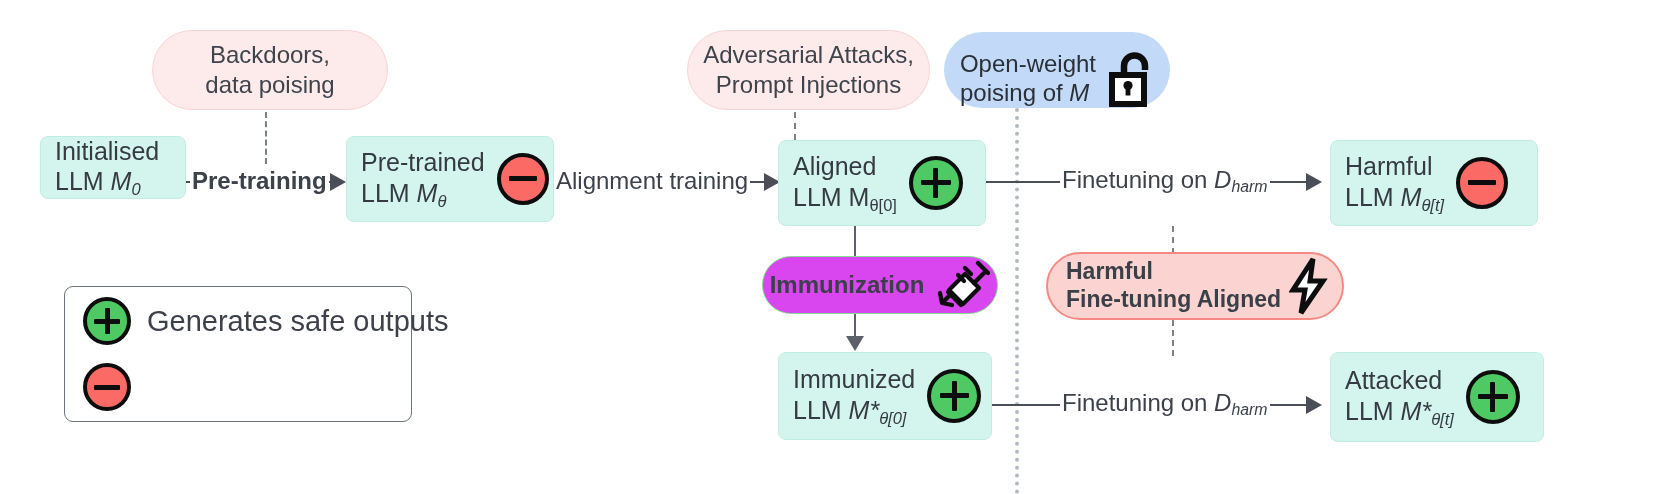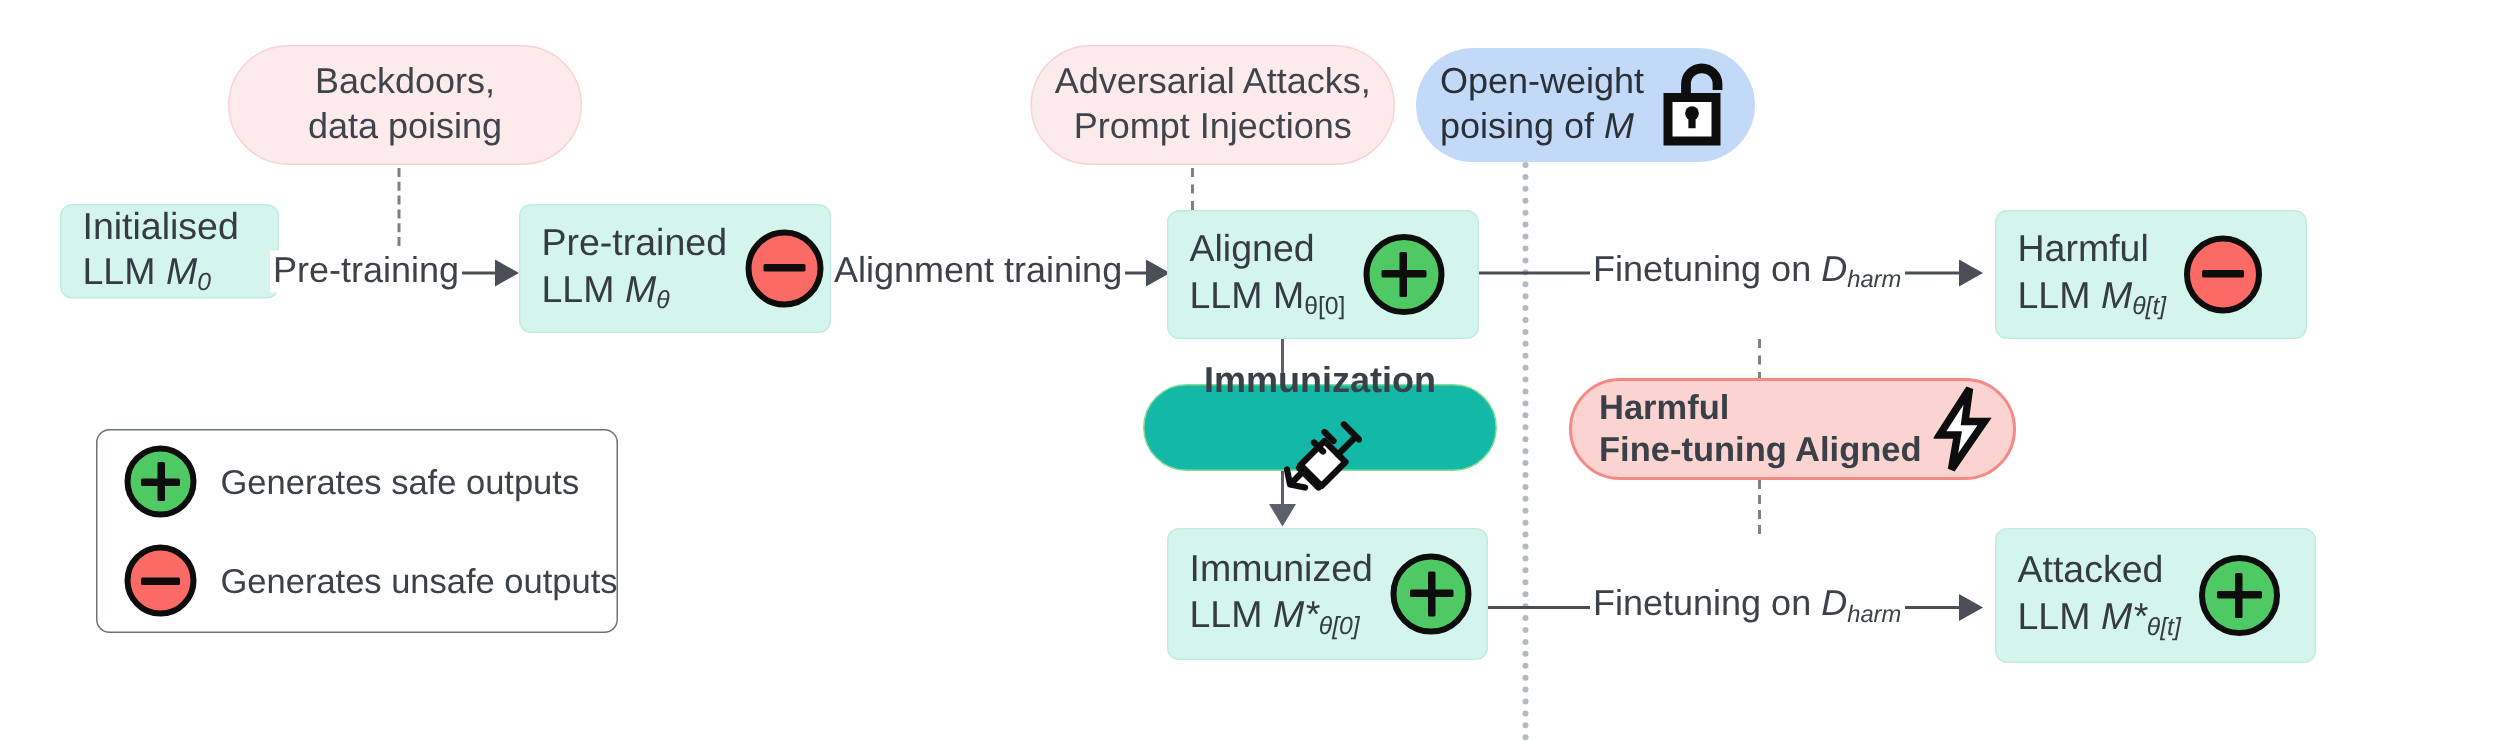--- a/index.html
+++ b/index.html
@@ -40,21 +40,21 @@
     display:flex;
     align-items:center;
     justify-content:center;
     text-align:center;
     font-size:24px;
     line-height:1.25;
     white-space:nowrap;
   }
   .pill-pinklight{background:#fdeaea;border:1.5px solid #f9d4d4;color:#3f444c;}
   .pill-blue{background:#c2daf7;color:#2b3038;border:none;}
-  .pill-green{background:#14b8a6;border:1.5px solid #86dc92;color:#3a4048;font-weight:bold;flex-direction:column;}
+  .pill-green{background:#d946ef;border:1.5px solid #86dc92;color:#3a4048;font-weight:bold;}
   .pill-pinkstrong{background:#fbd4d2;border:2px solid #f58a84;color:#3a4048;font-weight:bold;}
 
   
   .badge{
     border-radius:50%;
     border:4px solid #0d0d0d;
     box-sizing:border-box;
     position:relative;
     flex:none;
   }
@@ -99,21 +99,21 @@
     border:1.5px solid #6d737b;
     border-radius:9px;
     background:#ffffff;
     padding:14px 18px;
     display:flex;
     flex-direction:column;
     justify-content:center;
     gap:18px;
   }
   .legend .item{display:flex;align-items:center;gap:16px;}
-  .legend .item .lbl{font-size:23px;color:#3c414a;white-space:nowrap;}
+  .legend .item .lbl{font-size:29px;color:#3c414a;white-space:nowrap;}
 
   
   .it{font-style:italic;}
   .sub{font-size:0.66em;vertical-align:-0.28em;}
   .sub.it{font-style:italic;}
 </style>
 </head>
 <body>
 
 <div id="canvas">
@@ -125,21 +125,21 @@
     <span>data poising</span>
   </div>
   <div class="abs dash-v" style="left:265px;top:112px;height:52px;"></div>
 
   <div class="abs pill pill-pinklight" style="left:687px;top:30px;width:243px;height:80px;flex-direction:column;">
     <span>Adversarial Attacks,</span>
     <span>Prompt Injections</span>
   </div>
   <div class="abs dash-v" style="left:794px;top:112px;height:28px;"></div>
 
-  <div class="abs pill pill-blue" style="left:944px;top:32px;width:226px;height:76px;flex-direction:row;gap:12px;padding:0 14px;">
+  <div class="abs pill pill-blue" style="left:944px;top:32px;width:226px;height:76px;flex-direction:row;gap:12px;padding:0 14px;align-items:flex-end;">
     <span style="display:flex;flex-direction:column;align-items:flex-start;line-height:1.24;">
       <span>Open-weight</span>
       <span>
         <span>poising of </span><span class="it">M</span>
       </span>
     </span>
 
     <span style="display:flex;align-items:center;">
       <svg width="46" height="56" viewBox="0 0 46 56" aria-hidden="true">
         <path d="M16 23 V14 a10.5 10.5 0 0 1 21 0 v4" fill="none" stroke="#0d0d0d" stroke-width="6.5" stroke-linecap="butt"></path>
@@ -153,21 +153,21 @@
   <div class="abs mbox" style="left:40px;top:136px;width:146px;height:63px;">
     <span class="txt">
       <span style="display:block;">Initialised</span>
       <span style="display:block;">
         <span>LLM </span><span class="it">M</span><span class="sub it">0</span>
       </span>
     </span>
   </div>
 
   <div class="abs hline" style="left:186px;top:181px;width:158px;"></div>
-  <div class="abs edgelabel" style="left:180px;top:167px;">Pre-training</div>
+  <div class="abs edgelabel" style="left:190px;top:167px;font-weight:bold;">Pre-training</div>
   <div class="abs arrowR" style="left:330px;top:173px;"></div>
 
   <div class="abs mbox" style="left:346px;top:136px;width:208px;height:86px;">
     <span class="row2">
       <span class="txt">
         <span style="display:block;">Pre-trained</span>
         <span style="display:block;">
           <span>LLM </span><span class="it">M</span><span class="sub it">θ</span>
         </span>
       </span>
@@ -296,17 +296,16 @@
       <span class="badge green" style="width:48px;height:48px;">
         <i class="h"></i>
           <i class="v"></i>
       </span>
       <span class="lbl">Generates safe outputs</span>
     </div>
     <div class="item">
       <span class="badge red" style="width:48px;height:48px;">
         <i class="h"></i>
       </span>
-      <span class="lbl">Generates unsafe outputs</span>
     </div>
   </div>
 
 </div>
 
 </body></html>

